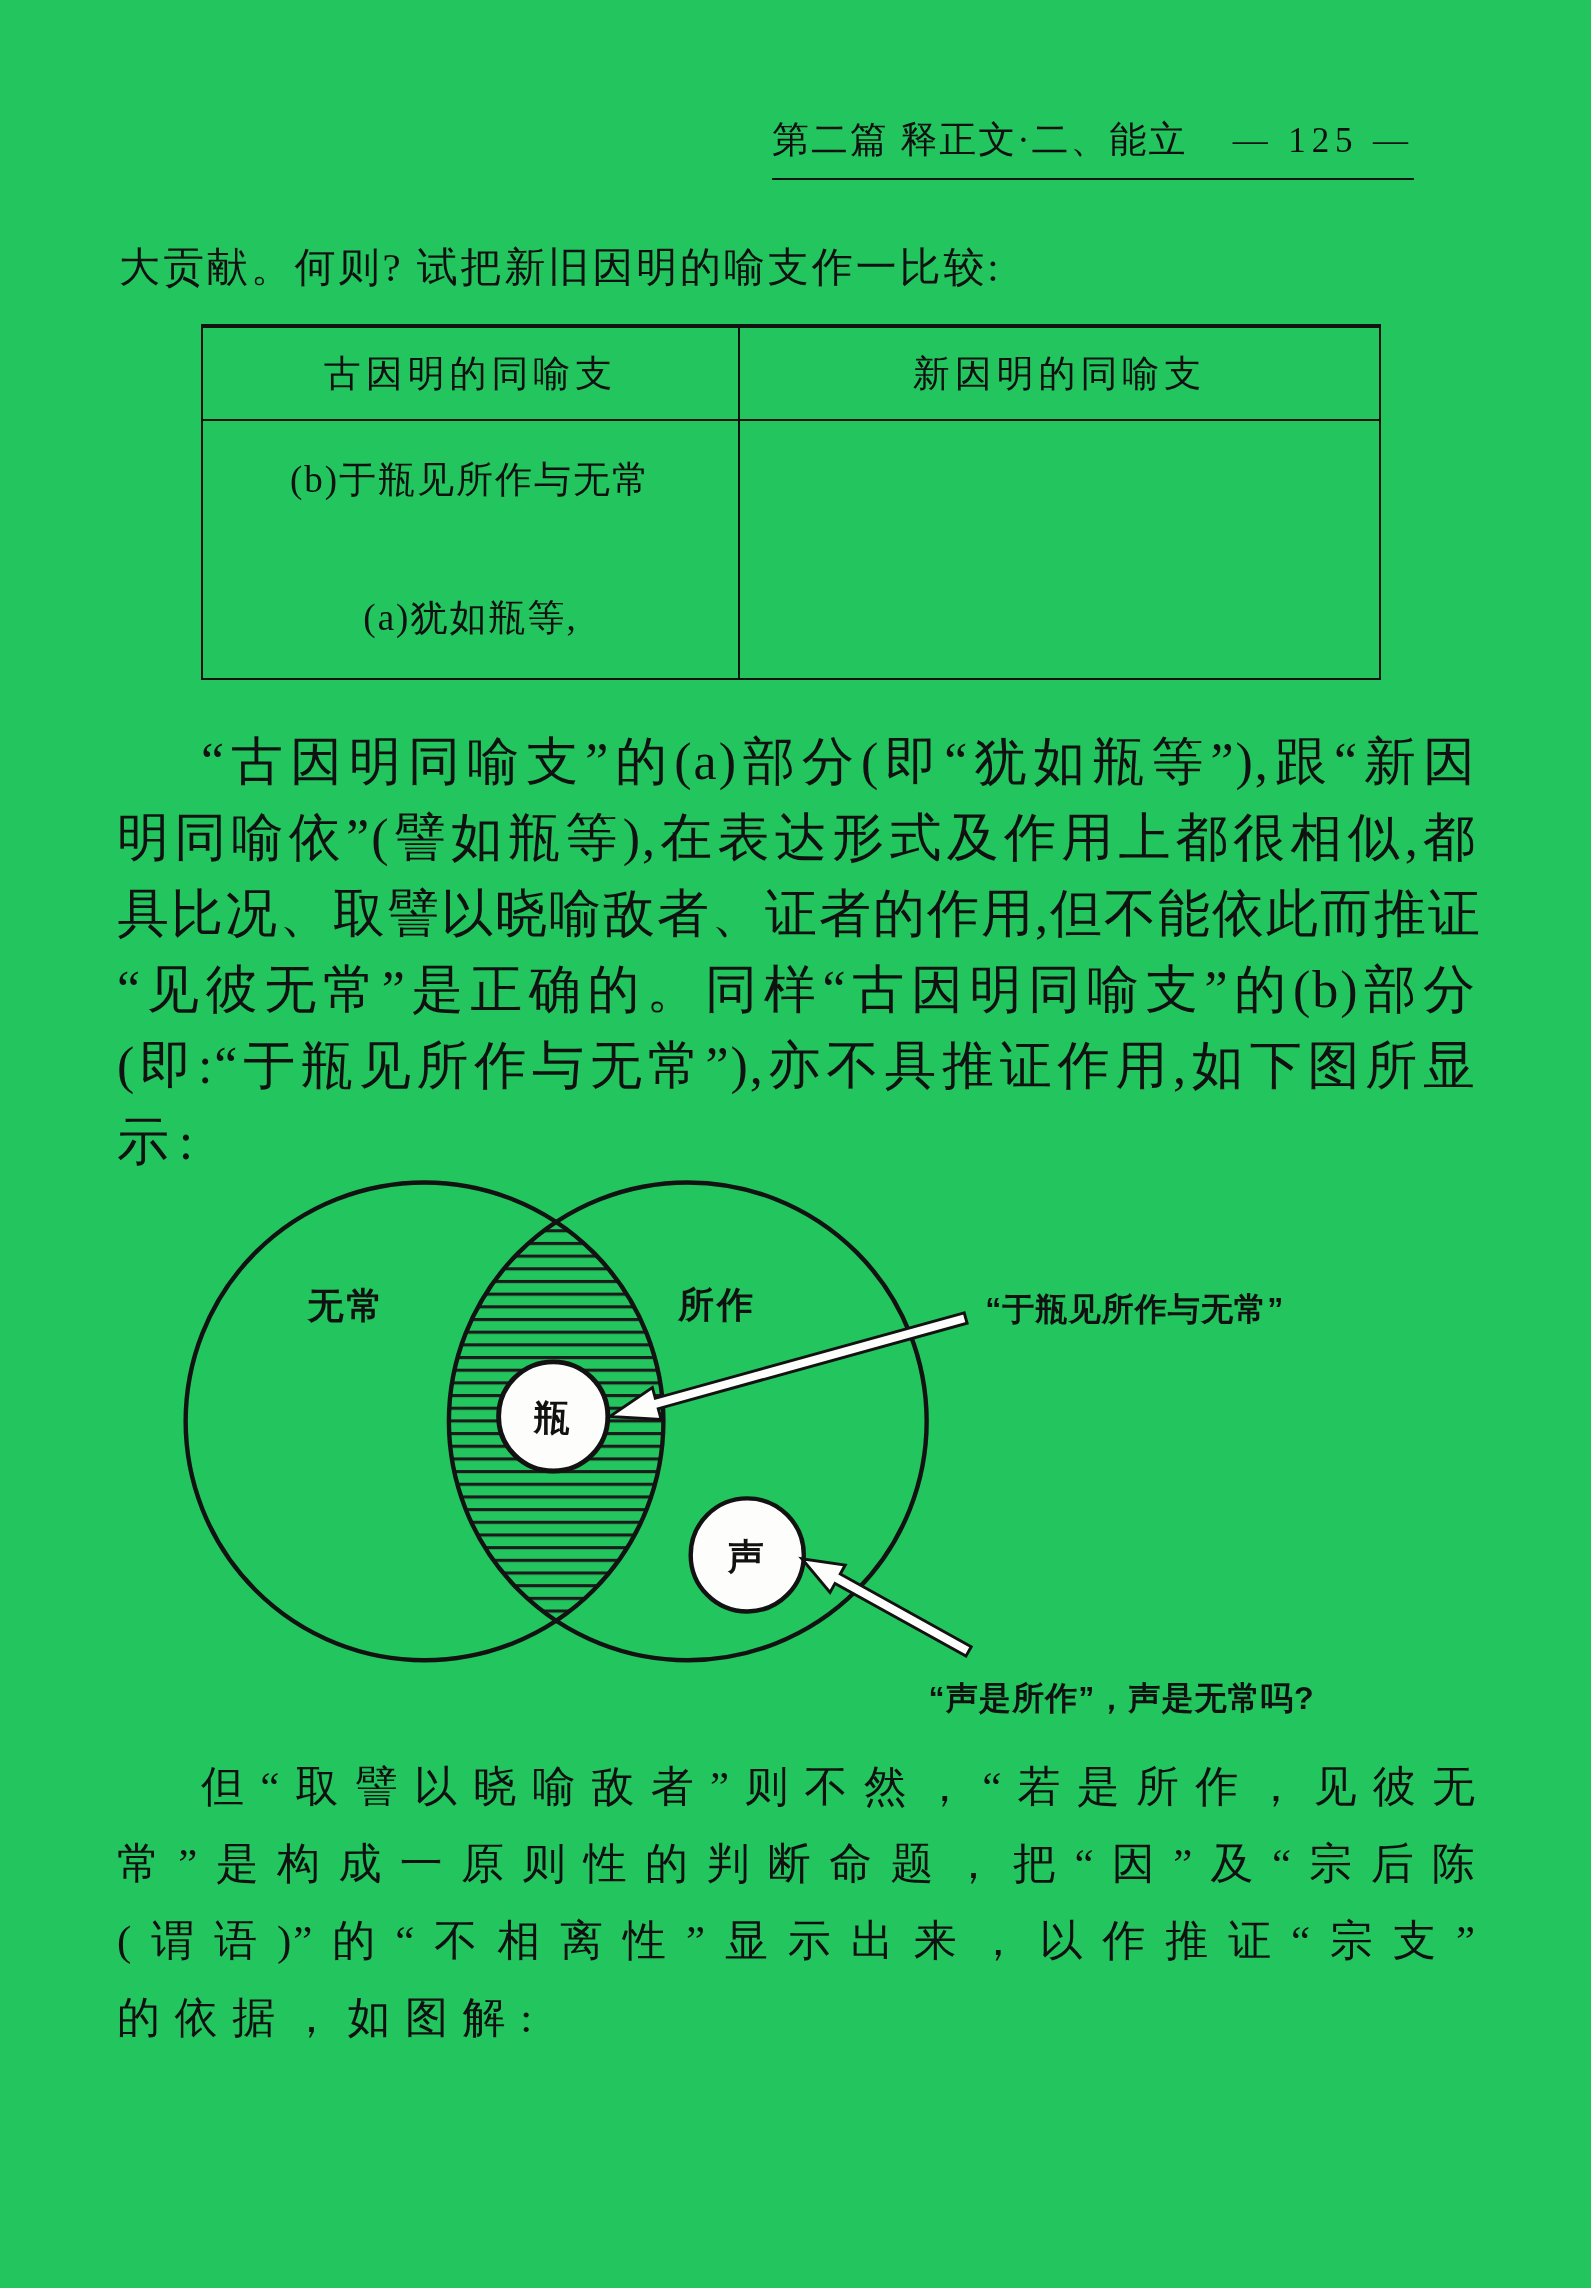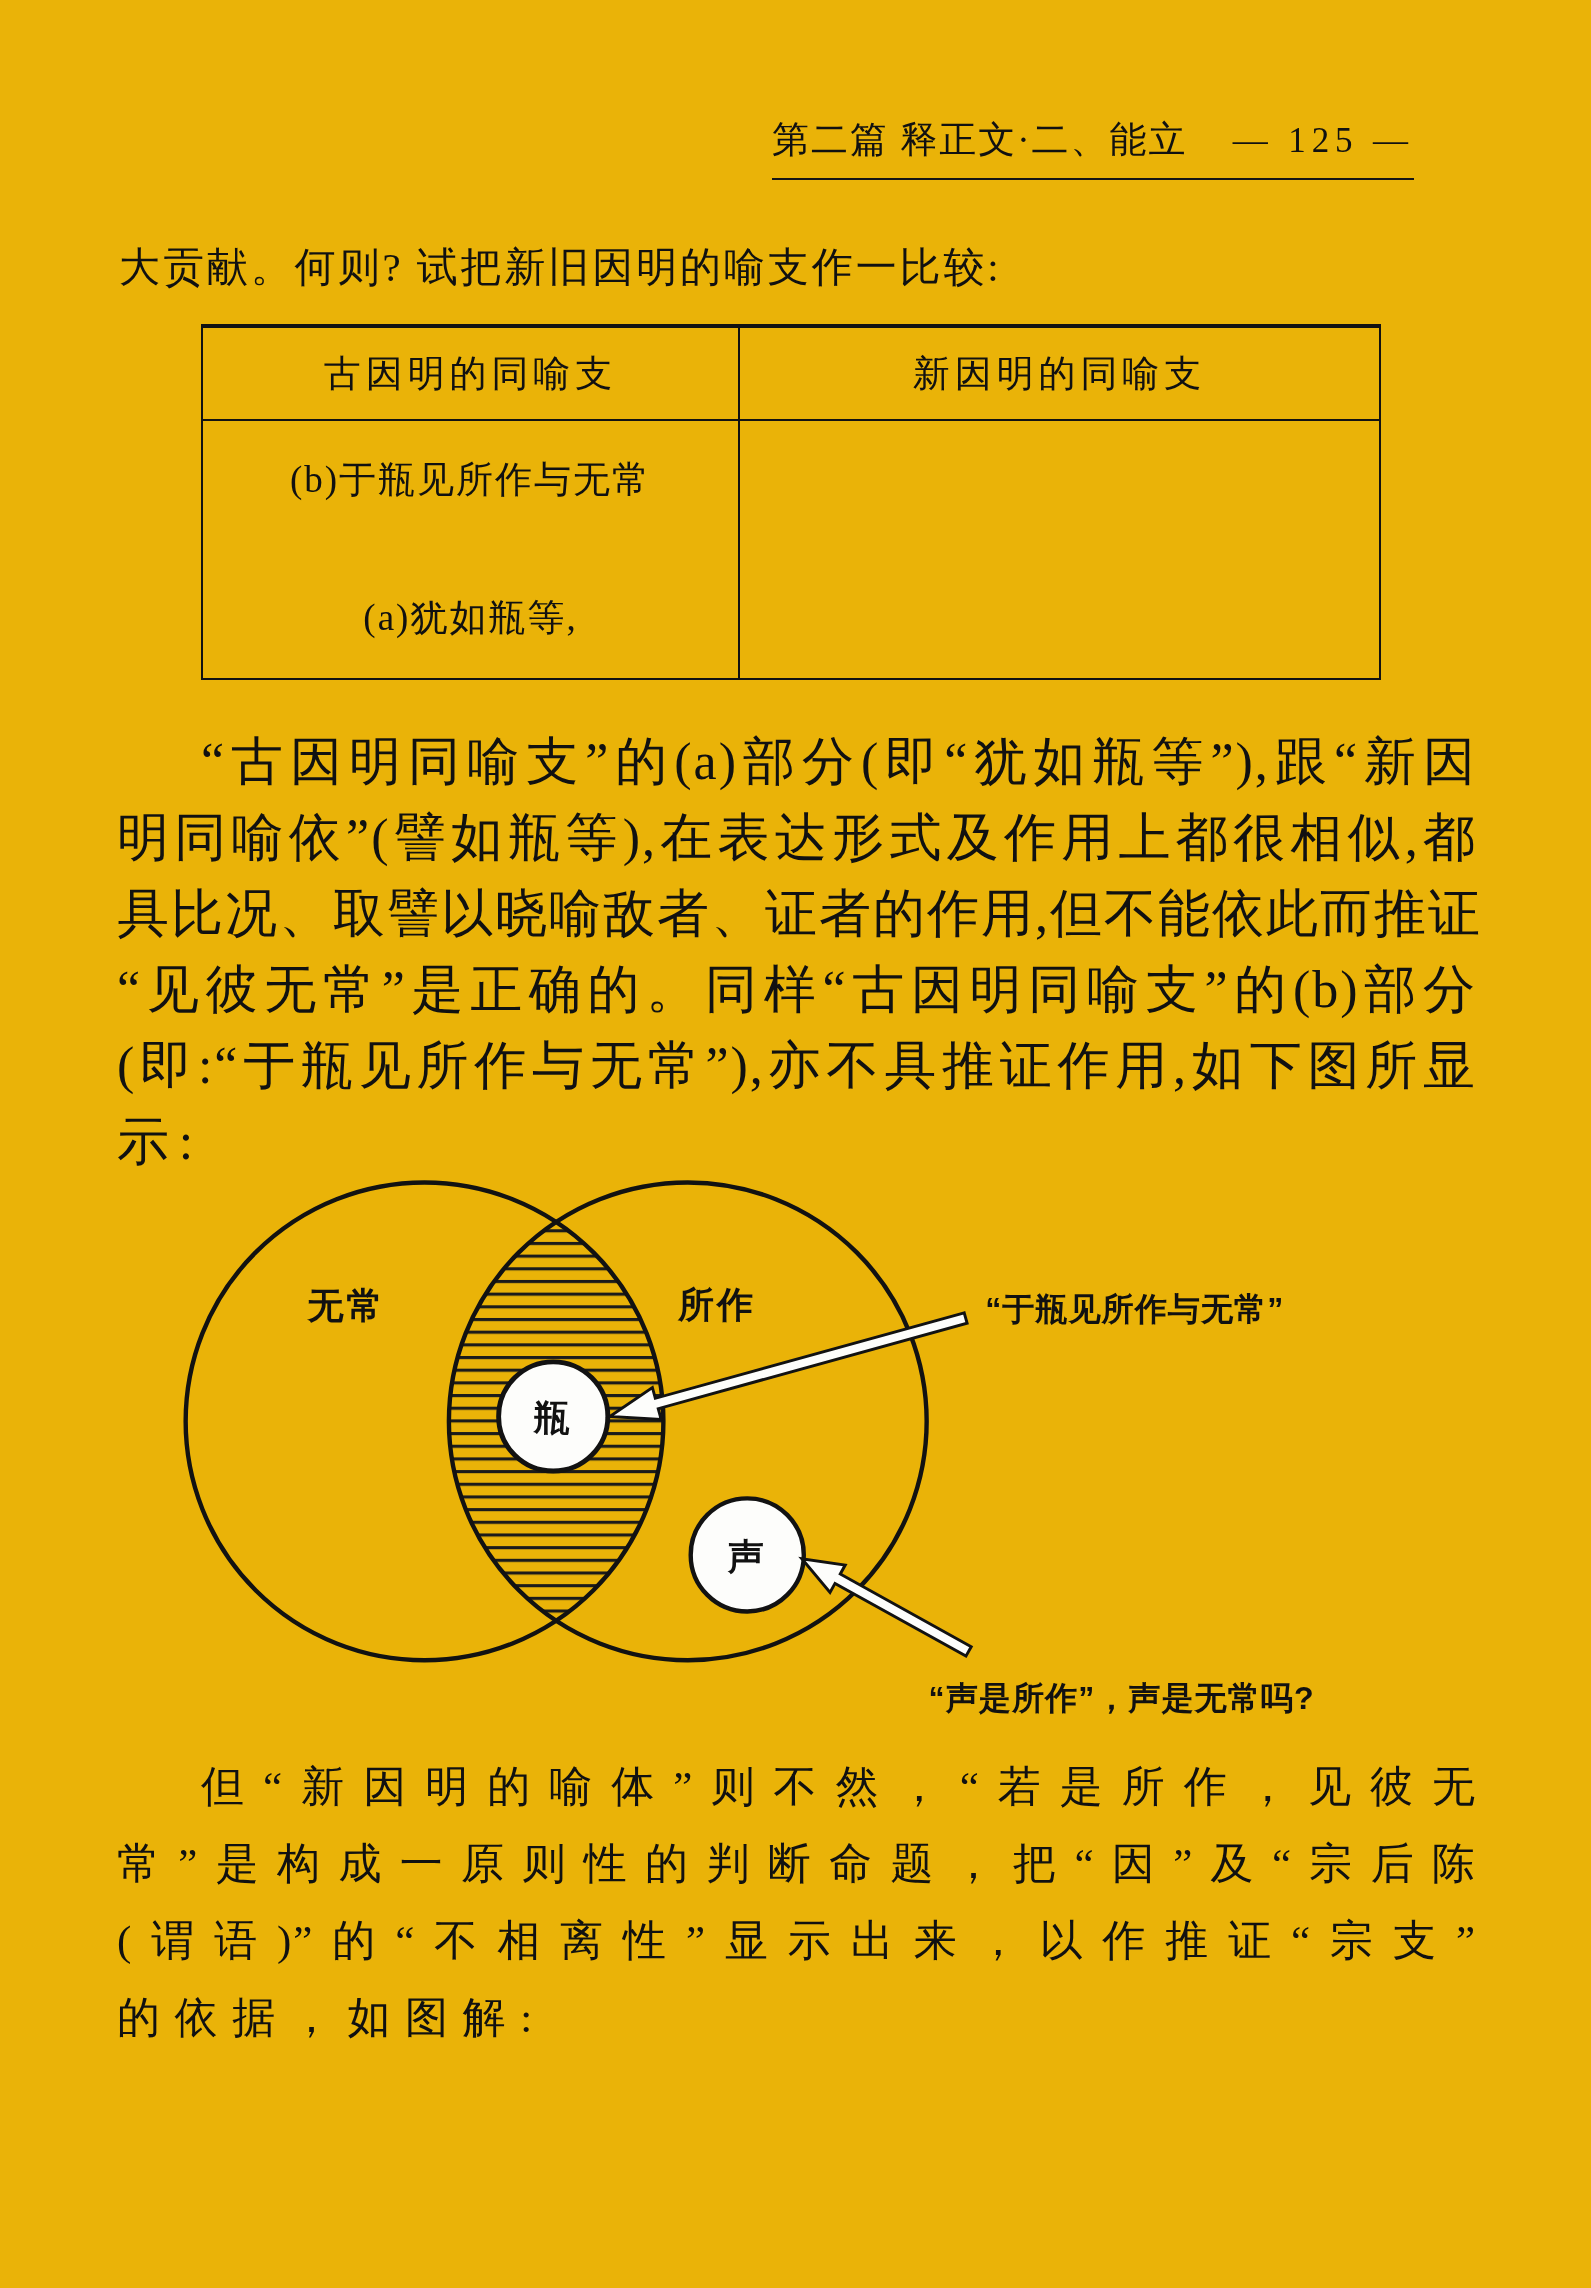--- a/index.html
+++ b/index.html
@@ -1,19 +1,19 @@
 <!DOCTYPE html>
 <html><head>
 <meta charset="utf-8">
 <style>
   html,body { margin:0; padding:0; }
   body { background:#ffffff; }
   .page {
     position:relative; width:1592px; height:2289px;
-    background:#eab308; color:#111;
+    background:#22c55e; color:#111;
     font-family:"Liberation Serif","DejaVu Serif",serif;
     overflow:hidden;
   }
 
   
   .header {
     position:absolute; left:772px; top:115px; width:642px;
     display:flex; justify-content:space-between; align-items:baseline;
     border-bottom:2.9px solid #151515; padding-bottom:12.7px;
     font-size:37px; letter-spacing:2px; white-space:nowrap;
@@ -121,20 +121,20 @@
     <text class="circle-label" x="235" y="161" text-anchor="middle">无常</text>
     <text class="circle-label" x="615" y="160" text-anchor="middle">所作</text>
     <text class="circle-label" x="447" y="276" text-anchor="middle">瓶</text>
     <text class="circle-label" x="646" y="418" text-anchor="middle">声</text>
 
     <text class="annotation" x="890" y="163" text-anchor="start">“于瓶见所作与无常”</text>
     <text class="annotation" x="832" y="562" text-anchor="start">“声是所作”，声是无常吗?</text>
   </svg>
 
   <div class="para p2">
-    <div class="p-line indent">但“新因明的喻体”则不然，“若是所作，见彼无</div>
+    <div class="p-line indent">但“取譬以晓喻敌者”则不然，“若是所作，见彼无</div>
     <div class="p-line">常”是构成一原则性的判断命题，把“因”及“宗后陈</div>
     <div class="p-line">(谓语)”的“不相离性”显示出来，以作推证“宗支”</div>
     <div class="p-line last">的依据，如图解:</div>
   </div>
 
 </div>
 
 
 </body></html>

